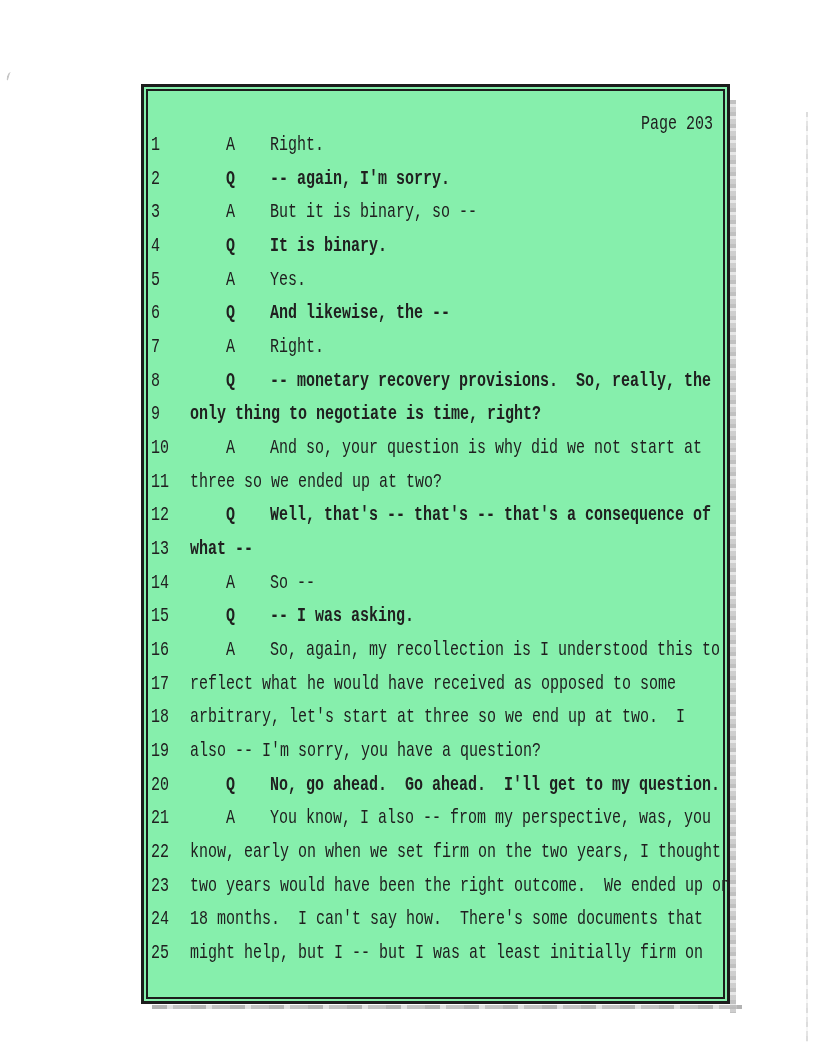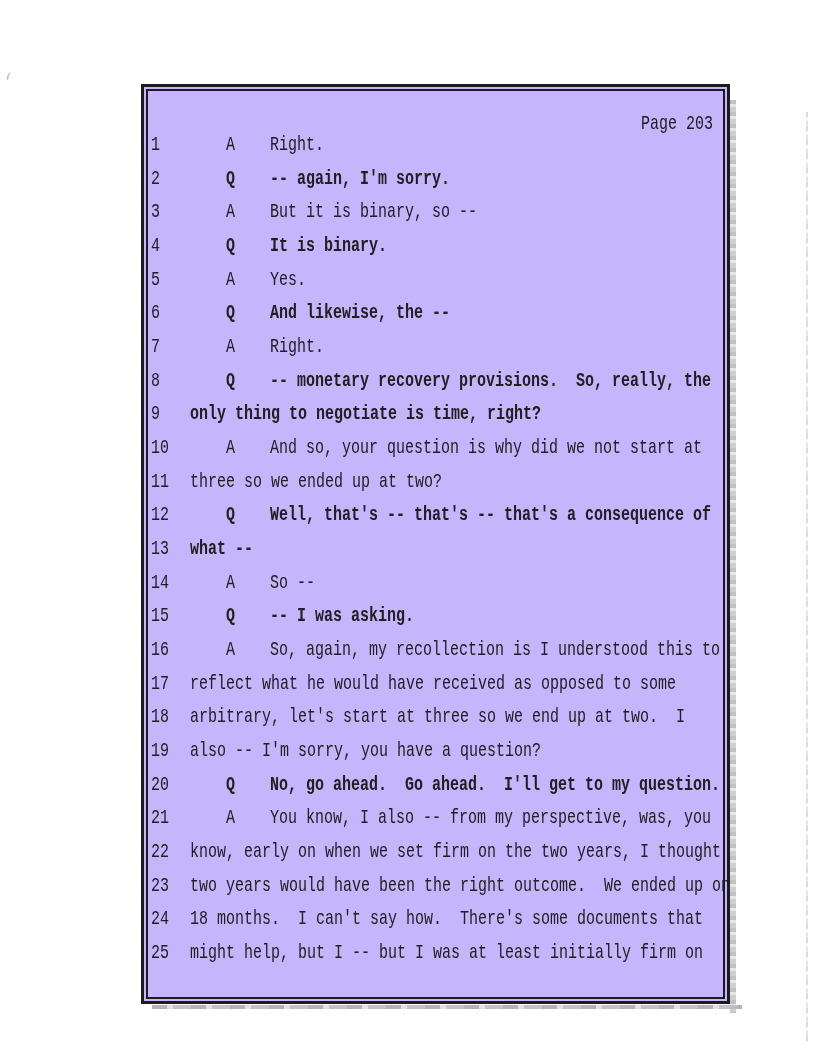--- a/index.html
+++ b/index.html
@@ -61,21 +61,21 @@
 
   
   .page {
     position: absolute;
     left: 141px;
     top: 84px;
     width: 589px;
     height: 920px;
     box-sizing: border-box;
     border: 3px solid #1c1c1c;
-    background: #c4b5fd;
+    background: #86efac;
   }
   .page-inner {
     position: absolute;
     left: 2px;
     top: 2px;
     right: 2px;
     bottom: 2px;
     border: 2px solid #1c1c1c;
     pointer-events: none;
   }

